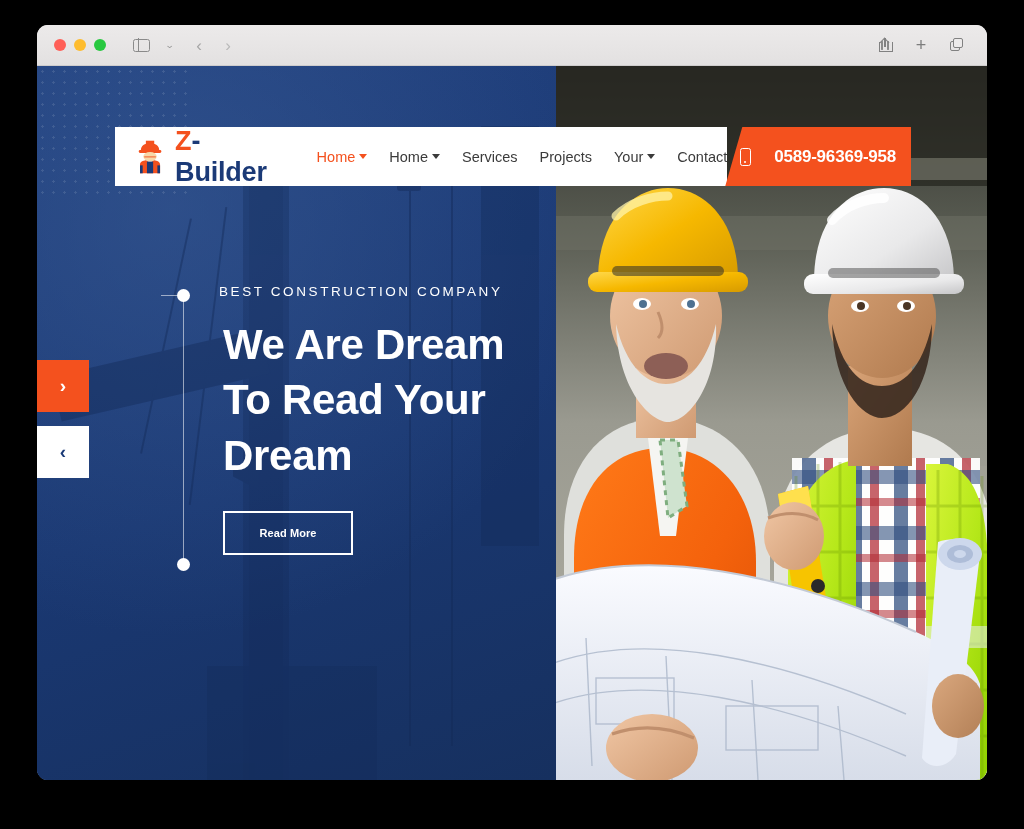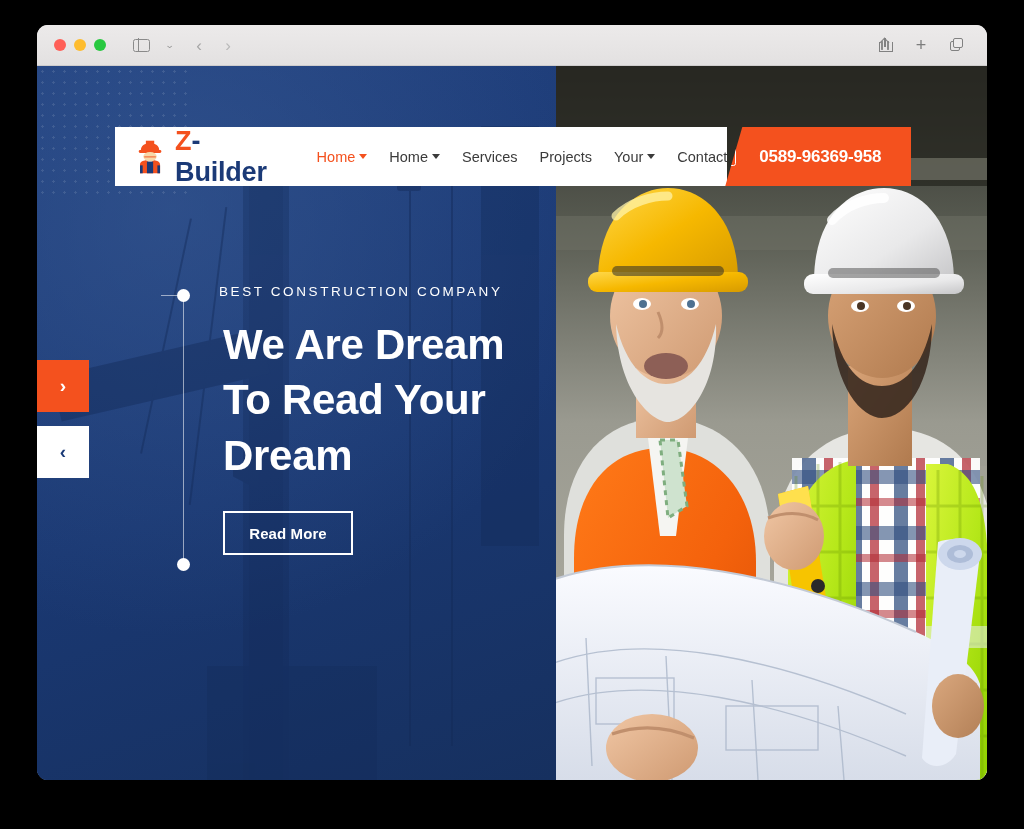--- a/index.html
+++ b/index.html
@@ -221,21 +221,21 @@
     width: 0; height: 0;
     border-left: 4.5px solid transparent;
     border-right: 4.5px solid transparent;
     border-top: 5px solid currentColor;
   }
 
   .phone-banner {
     position: relative;
     width: 194px;
     background: #f4511e;
-    display: flex; align-items: center; justify-content: flex-start;
+    display: flex; align-items: center; justify-content: center;
     gap: 23px;
     clip-path: polygon(17px 0, 100% 0, 100% 100%, 0 100%);
     margin-left: -2px;
   }
   .phone-glyph {
     width: 11px; height: 18px;
     border: 1.8px solid #fff; border-radius: 2.5px;
     position: relative; flex: none;
   }
   .phone-glyph::after {
@@ -281,21 +281,21 @@
   .hero-title {
     margin-left: 40px; margin-top: 18px;
     font-size: 42px; font-weight: 700; line-height: 1.32;
     color: #fff; letter-spacing: -.3px;
   }
   .read-more {
     margin-left: 40px; margin-top: 28px;
     display: inline-flex; align-items: center; justify-content: center;
     width: 130px; height: 44px;
     border: 2px solid #ffffff;
-    color: #fff; font-size: 15px; font-weight: 700;
+    color: #fff; font-size: 11px; font-weight: 700;
     background: transparent;
     letter-spacing: .1px;
   }
 
   
   .slider-arrows {
     position: absolute; left: 0; top: 294px; z-index: 7;
   }
   .arrow-btn {
     width: 52px; height: 52px;

